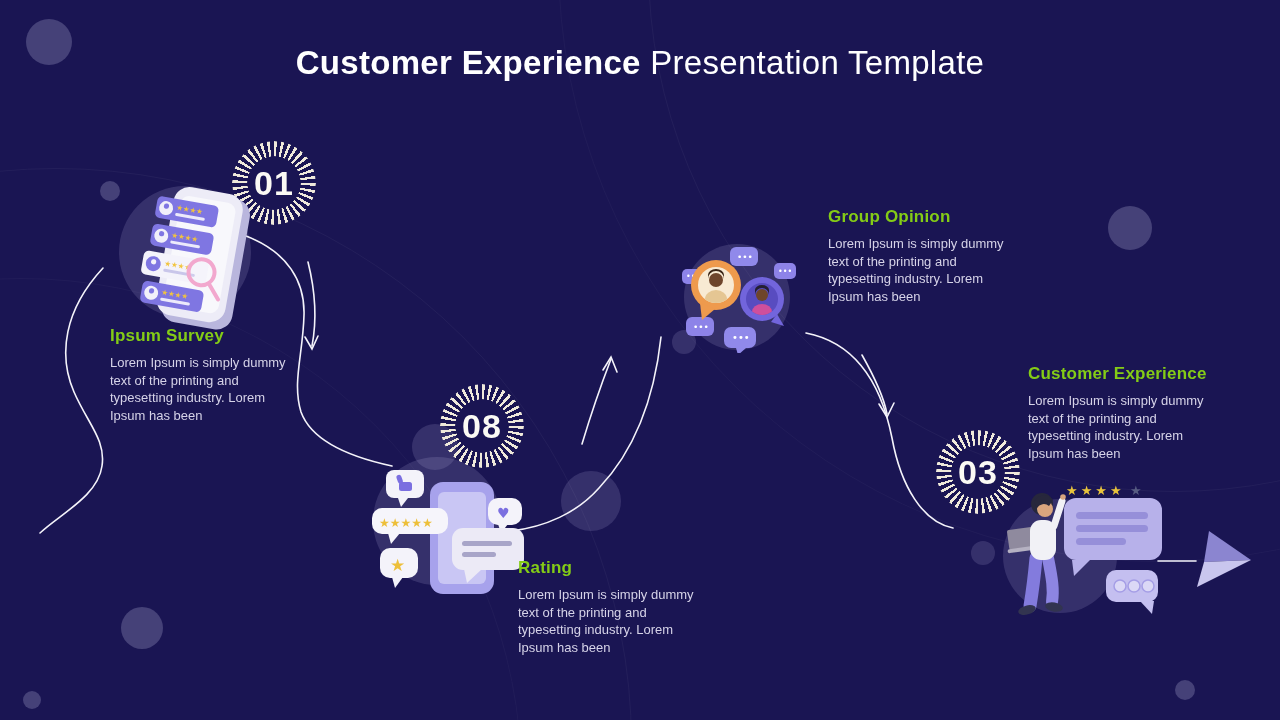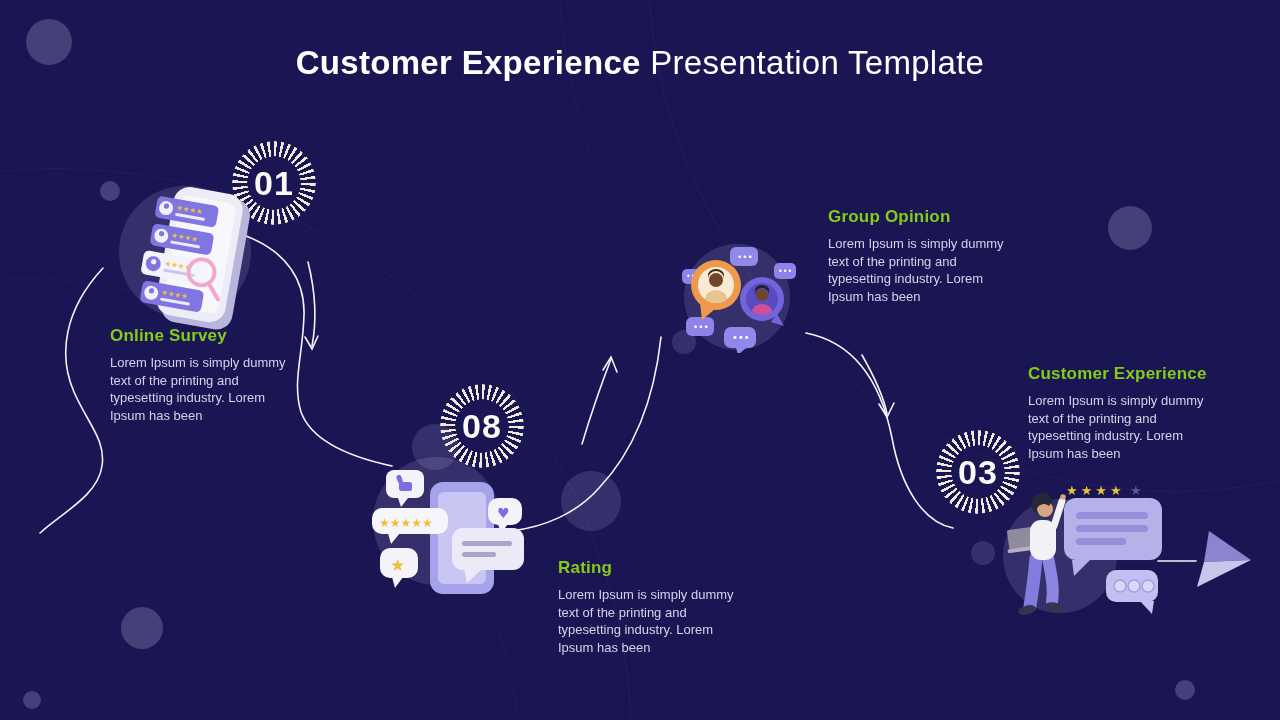--- a/index.html
+++ b/index.html
@@ -126,21 +126,21 @@
         <rect x="48" y="120" width="30" height="3" rx="1.5" fill="#ffffff" opacity="0.85"></rect>
       </g>
       <g>
         <circle cx="84" cy="88" r="13" fill="rgba(255,255,255,0.12)" stroke="#f2a8ce" stroke-width="4"></circle>
         <line x1="94" y1="99" x2="105" y2="112" stroke="#f2a8ce" stroke-width="4" stroke-linecap="round"></line>
       </g>
     </g>
   </svg>
 
   <div class="steptext" style="left:110px;top:326px;">
-    <h2>Online Survey</h2>
+    <h2>Ipsum Survey</h2>
     <p>Lorem Ipsum is simply dummy text of the printing and typesetting industry. Lorem Ipsum has been</p>
   </div>
 
   <div class="badge" style="left:440px;top:384px;">
     <div class="ring"></div>
     <span class="num">08</span>
   </div>
 
   <svg class="illus" style="left:368px;top:462px;" width="160" height="140" viewBox="0 0 160 140">
     <rect x="62" y="20" width="64" height="112" rx="13" fill="#a7a2ec"></rect>
@@ -167,21 +167,21 @@
       <text class="stars" x="129" y="56" font-size="14" fill="#7b6fe0">♥</text>
     </g>
     <g>
       <rect x="84" y="66" width="72" height="42" rx="11" fill="#eceaf6"></rect>
       <polygon points="96,107 114,107 99,121" fill="#eceaf6"></polygon>
       <rect x="94" y="79" width="50" height="5" rx="2.5" fill="#a8a5c8"></rect>
       <rect x="94" y="90" width="34" height="5" rx="2.5" fill="#a8a5c8"></rect>
     </g>
   </svg>
 
-  <div class="steptext" style="left:518px;top:558px;margin-left:40px;">
+  <div class="steptext" style="left:518px;top:558px;">
     <h2>Rating</h2>
     <p>Lorem Ipsum is simply dummy text of the printing and typesetting industry. Lorem Ipsum has been</p>
   </div>
 
 
   <svg class="illus" style="left:682px;top:243px;" width="115" height="110" viewBox="0 0 115 110">
     <defs>
       <clipPath id="clipA">
           <circle cx="34" cy="42" r="18"></circle>
         </clipPath>

